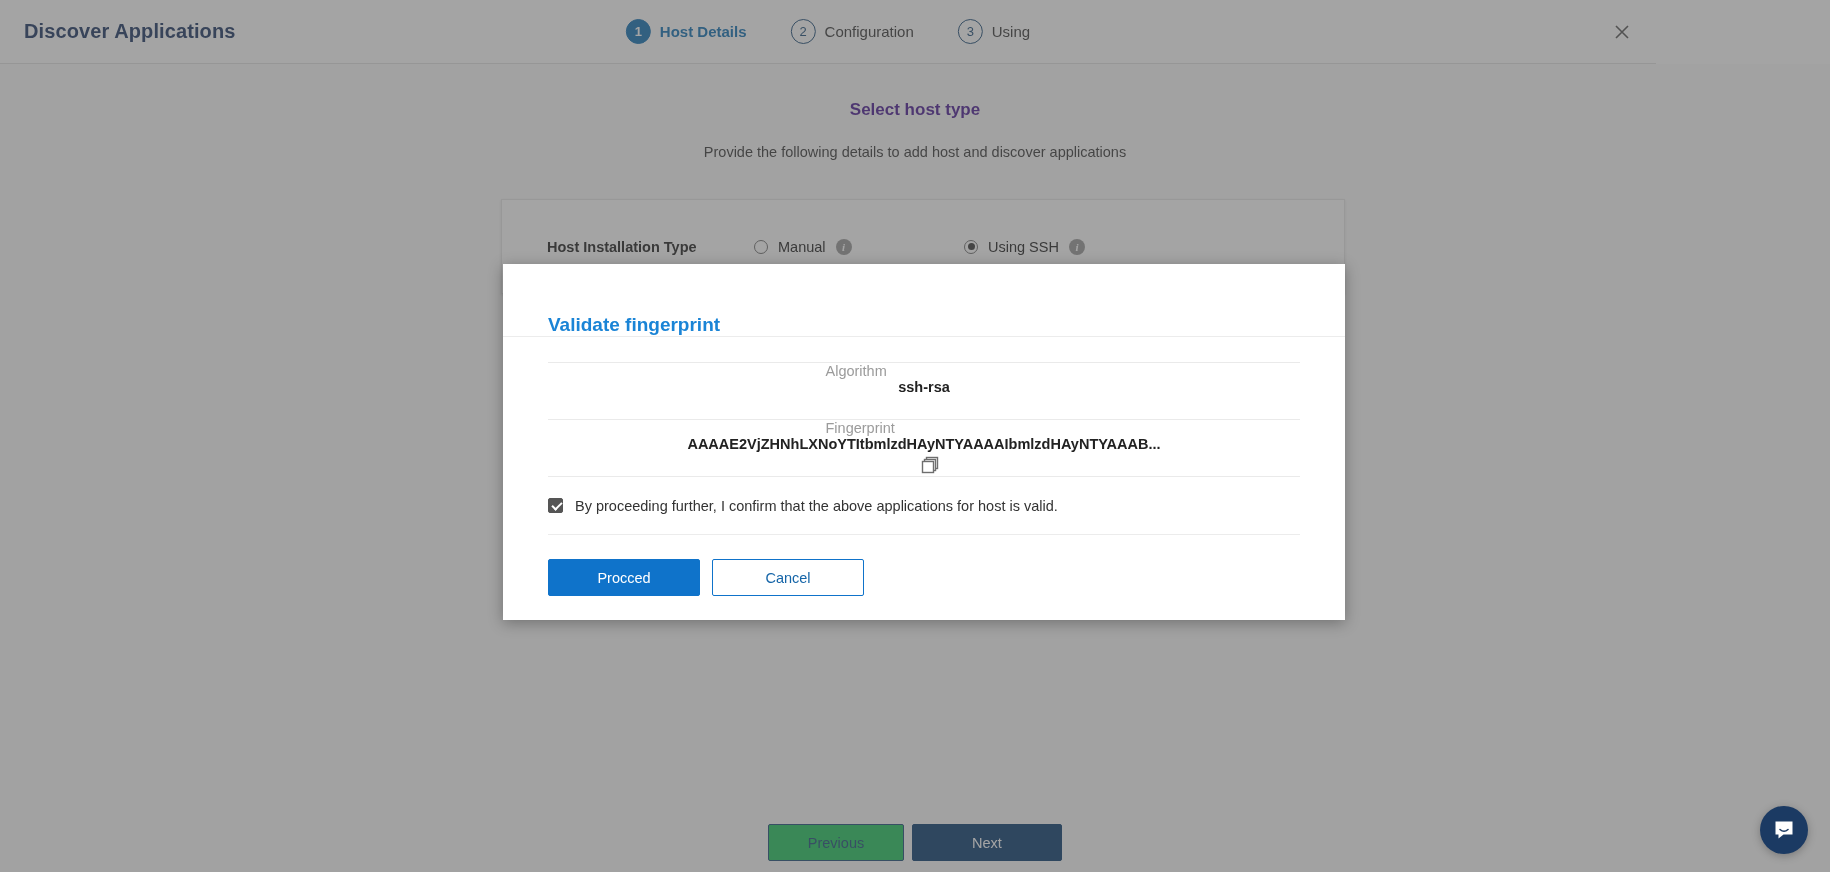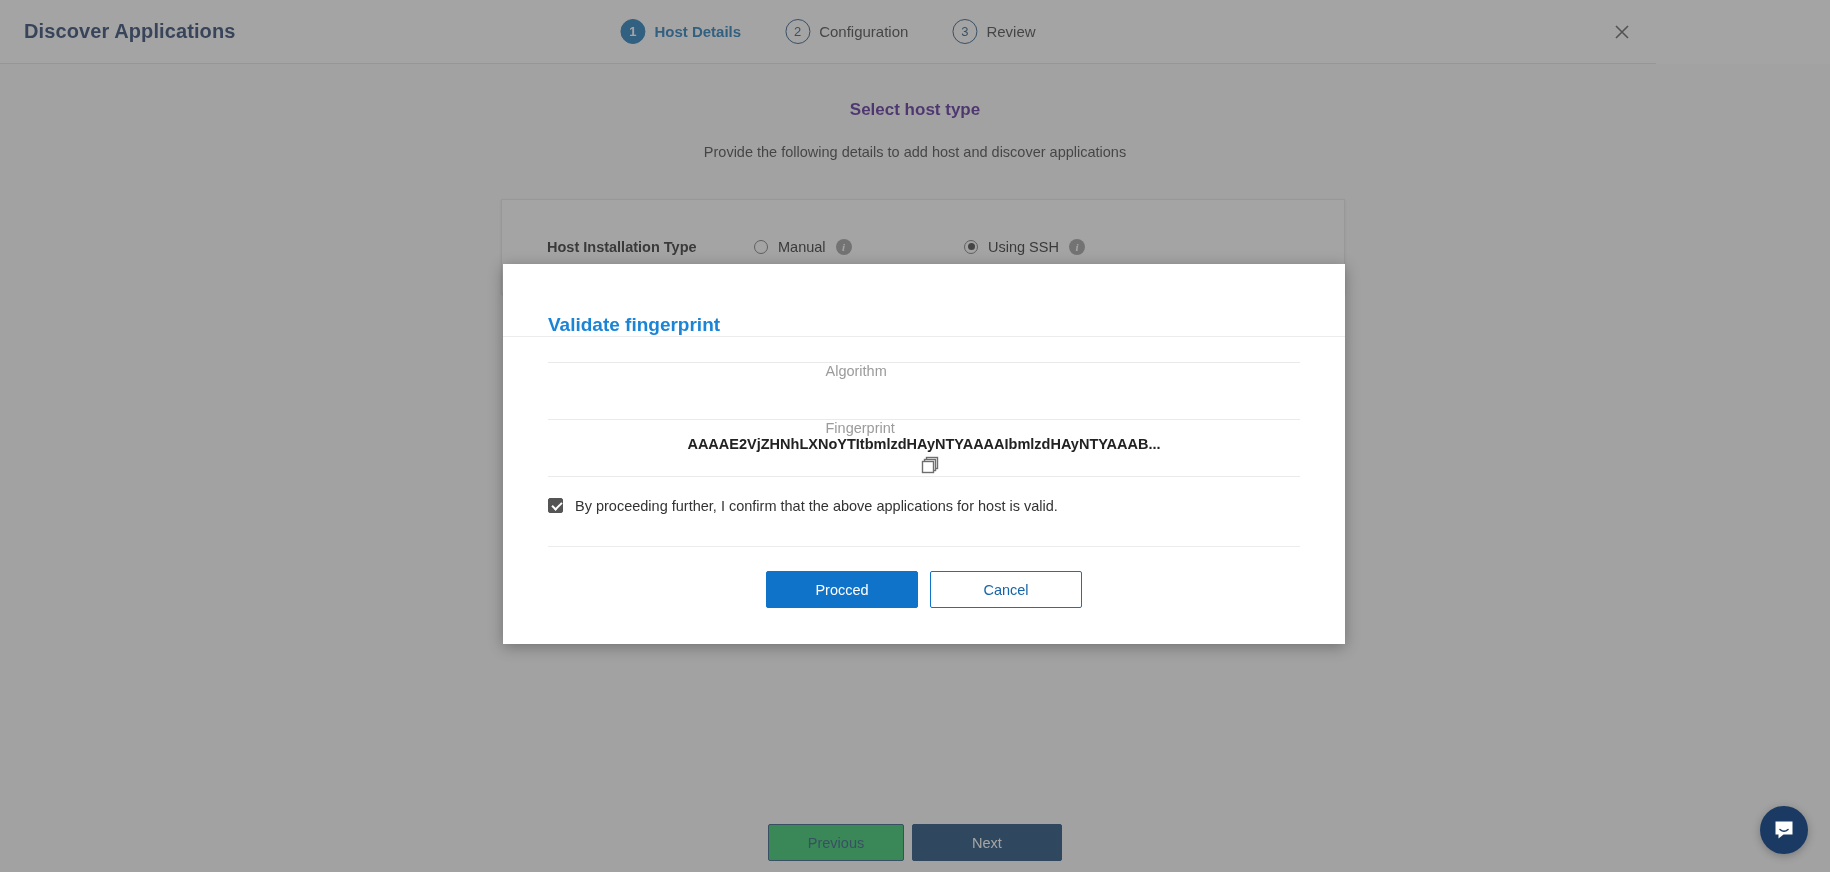--- a/index.html
+++ b/index.html
@@ -292,26 +292,26 @@
     position: absolute;
     left: 4.5px; top: 1px;
     width: 4px; height: 8px;
     border: solid #ffffff;
     border-width: 0 2px 2px 0;
     transform: rotate(45deg);
   }
   .confirm-text { font-size: 14.5px; color: #333; }
 
   .modal-footer {
-    margin: 12px 45px;
+    margin: 0 45px;
     border-top: 1px solid #ececec;
     height: 86px;
     display: flex;
     align-items: center;
-    justify-content: center;
+    justify-content: flex-start;
     gap: 12px;
   }
   .btn-proceed {
     width: 152px; height: 37px;
     background: #0f73ca;
     border: 1px solid #0f73ca;
     color: #ffffff;
   }
   .btn-cancel {
     width: 152px; height: 37px;
@@ -332,21 +332,21 @@
       <div class="step active">
         <div class="step-circle">1</div>
         <div class="step-label">Host Details</div>
       </div>
       <div class="step idle">
         <div class="step-circle">2</div>
         <div class="step-label">Configuration</div>
       </div>
       <div class="step idle">
         <div class="step-circle">3</div>
-        <div class="step-label">Review</div>
+        <div class="step-label">Using</div>
       </div>
     </div>
 
     <div class="appbar-close">
       <svg width="16" height="16" viewBox="0 0 16 16" aria-hidden="true">
         <path d="M2 2 L14 14 M14 2 L2 14" stroke="#555" stroke-width="1.6" fill="none"></path>
       </svg>
     </div>
   </div>
 
@@ -381,20 +381,21 @@
   <div class="scrim"></div>
 
   <div class="modal">
     <div class="modal-header">
       <div class="modal-title">Validate fingerprint</div>
     </div>
 
     <div class="modal-body">
       <div class="detail-row">
         <div class="detail-label">Algorithm</div>
+        <div class="detail-value">ssh-rsa</div>
       </div>
 
       <div class="detail-row">
         <div class="detail-label">Fingerprint</div>
         <div class="detail-value">AAAAE2VjZHNhLXNoYTItbmlzdHAyNTYAAAAIbmlzdHAyNTYAAAB...</div>
         <div class="copy-icon">
           <svg width="19" height="19" viewBox="0 0 19 19" aria-hidden="true">
             <rect x="5.5" y="1.5" width="11" height="11" fill="none" stroke="#6e6e6e" stroke-width="1.4"></rect>
             <rect x="3.5" y="3.5" width="11" height="11" fill="#ffffff" stroke="#6e6e6e" stroke-width="1.4"></rect>
             <rect x="1.5" y="5.5" width="11" height="11" fill="#ffffff" stroke="#6e6e6e" stroke-width="1.4"></rect>

